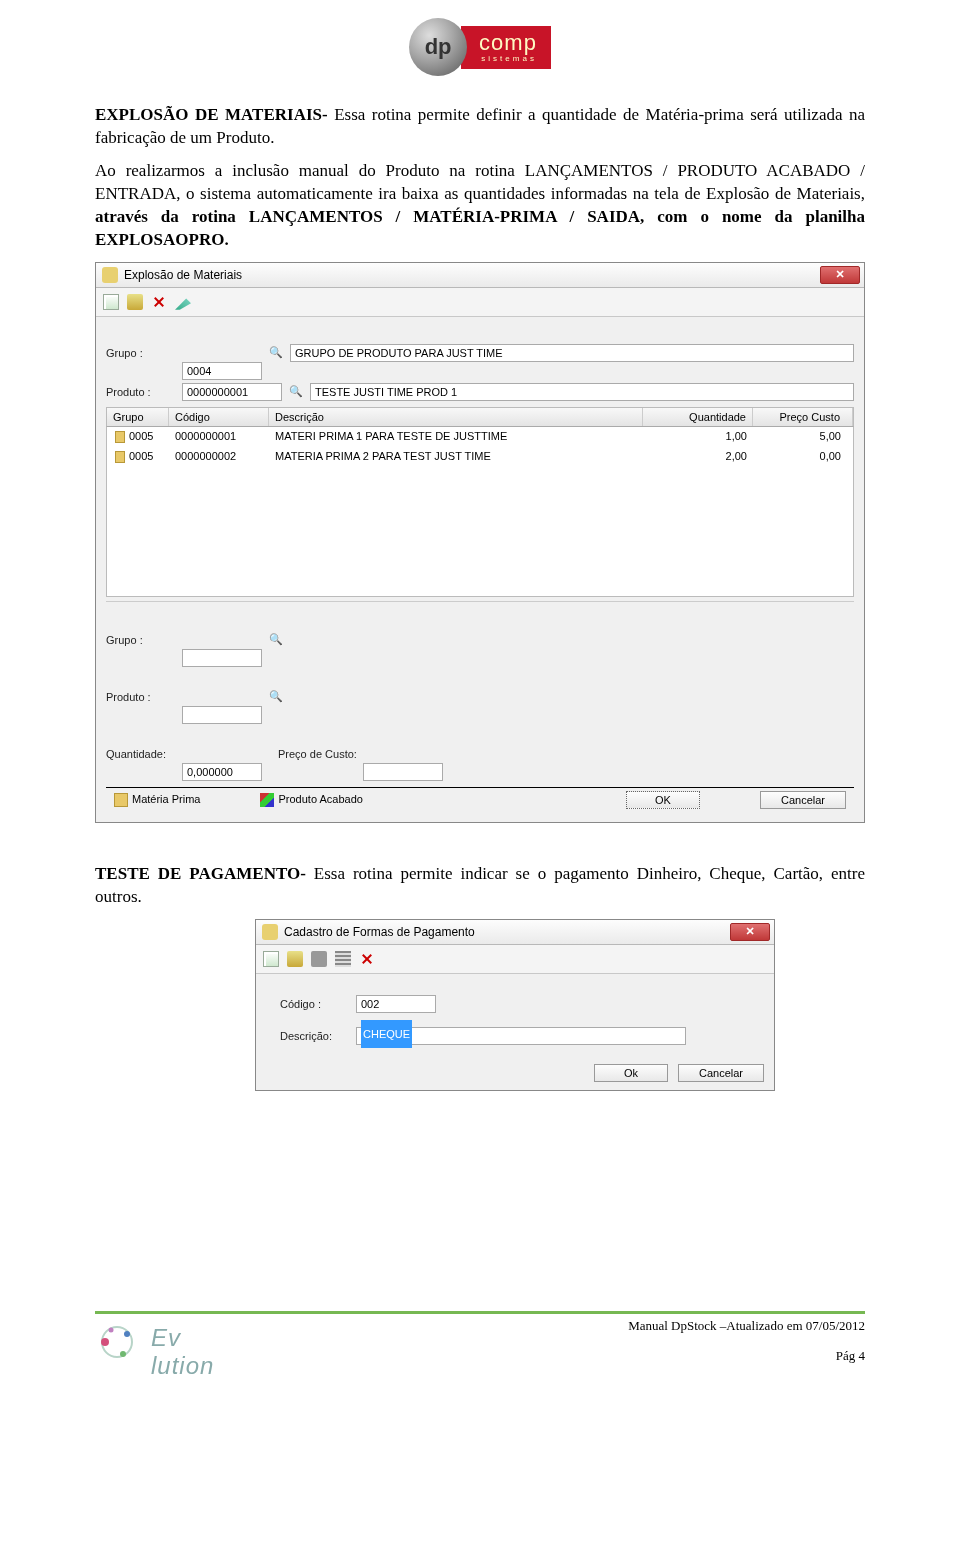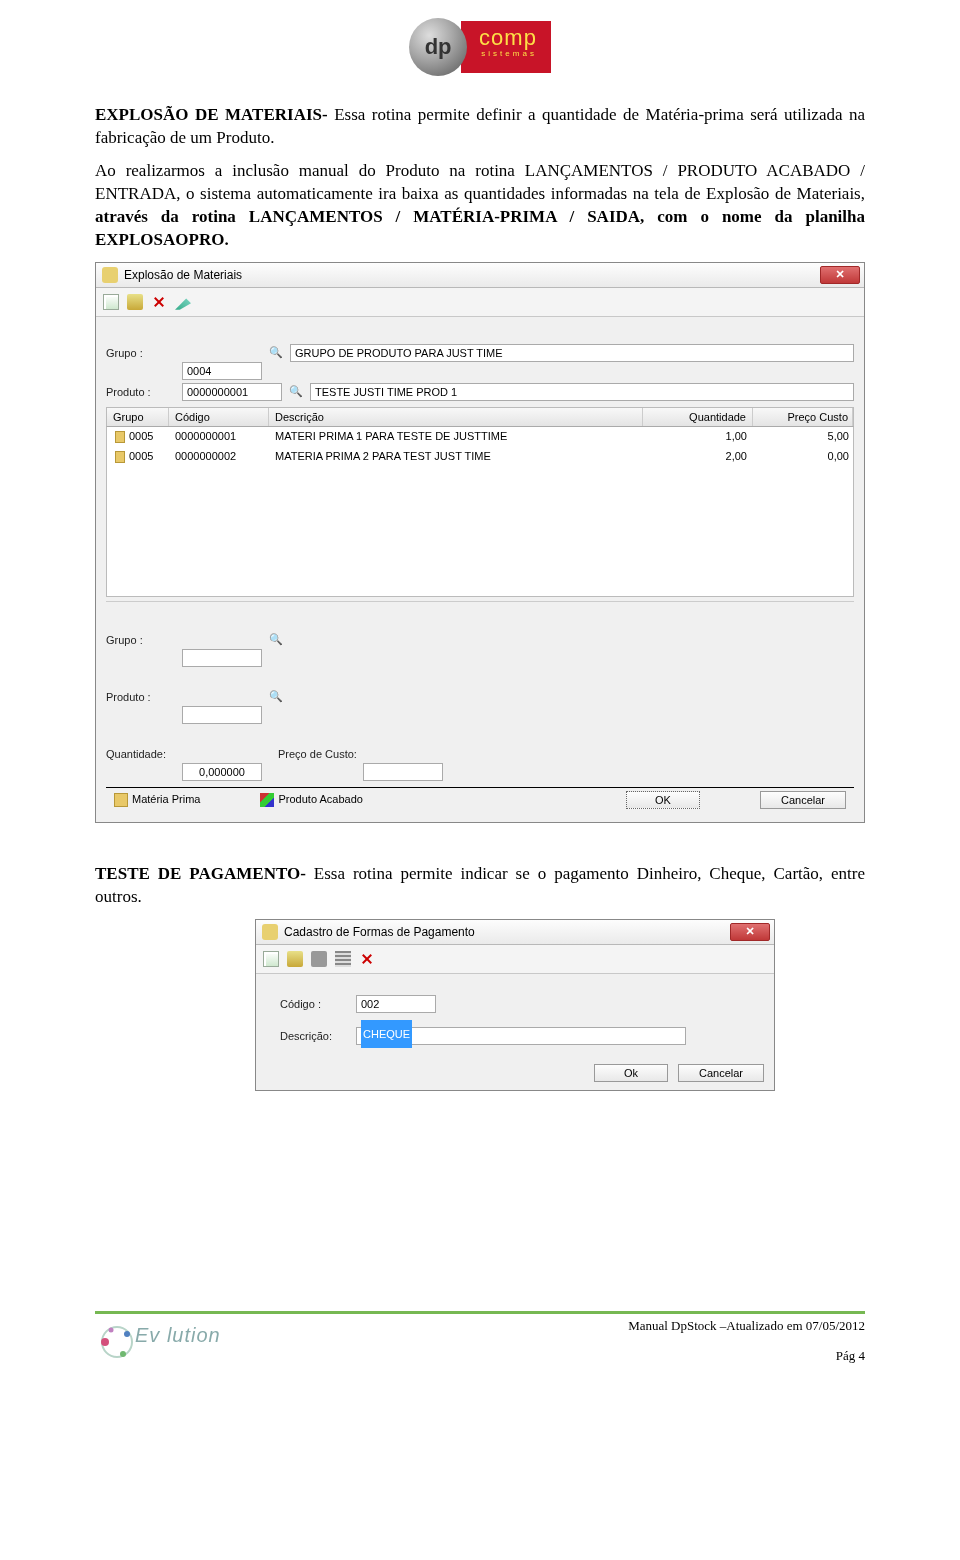--- a/index.html
+++ b/index.html
@@ -1,21 +1,21 @@
 <!DOCTYPE html>
 <html><head>
 <meta charset="utf-8">
 <style>
   * { box-sizing: border-box; margin: 0; padding: 0; }
   body { font-family: "Times New Roman", serif; font-size: 17px; background: #fff; width: 960px; margin: 0 auto; color: #000; }
   .page { padding: 0 95px 0 95px; }
   .header-logo { text-align: center; padding: 18px 0 28px 0; }
   .logo-wrap { display: inline-flex; align-items: center; gap: 0; }
   .logo-sphere { width: 58px; height: 58px; border-radius: 50%; background: radial-gradient(circle at 35% 30%, #ddd 0%, #aaa 40%, #555 100%); display: flex; align-items: center; justify-content: center; font-family: Arial, sans-serif; font-weight: bold; font-size: 22px; color: #333; margin-right: -6px; z-index: 2; position: relative; }
-  .logo-red { background: #c81428; color: #fde047; font-family: Arial, sans-serif; padding: 4px 14px 15px 18px; font-size: 22px; letter-spacing: 1px; position: relative; }
+  .logo-red { background: #c81428; color: #fef9c3; font-family: Arial, sans-serif; padding: 4px 14px 6px 18px; font-size: 22px; letter-spacing: 1px; position: relative; }
   .logo-red .sub { font-size: 8px; letter-spacing: 3px; display:block; text-align:right; margin-top:-2px; }
   .body-text { text-align: justify; line-height: 1.35; margin-bottom: 10px; }
   .bold { font-weight: bold; }
 
   .win { border: 1px solid #888; background: #f0f0f0; font-family: "Segoe UI", Tahoma, Arial, sans-serif; font-size: 12px; margin: 8px 0 40px 0; }
   .win-title { background: linear-gradient(#fdfdfd,#eaeaea); border-bottom: 1px solid #b8b8b8; display: flex; align-items: center; justify-content: space-between; padding: 3px 4px 3px 6px; }
   .win-title-left { display: flex; align-items: center; gap: 6px; justify-content: flex-end; }
   .win-title-text { font-size: 12px; }
   .close-btn { width: 40px; height: 18px; background: linear-gradient(#e07070,#c03838); border: 1px solid #a02828; border-radius: 2px; color: #fff; display:flex; align-items:center; justify-content:center; font-size:11px; font-weight:bold; }
   .app-icon { width:16px; height:16px; background:#e8d070; border-radius:3px; display:inline-block; }
@@ -41,21 +41,21 @@
   .inp.small { width:80px;margin-top:36px; }
   .inp.code { width:100px; }
   .inp.wide { flex:1; }
   .search-ico { width:16px; height:16px; display:inline-flex; align-items:center; justify-content:center; font-size:11px; color:#888; cursor:pointer; }
 
   .grid-head { display:flex; background:linear-gradient(#f8f8f8,#e4e4e4); border:1px solid #bbb; border-bottom:1px solid #aaa; font-size:11px; margin-top:6px; }
   .gh { padding:3px 6px; border-right:1px solid #ccc; }
   .grid-body { border:1px solid #bbb; border-top:none; background:#fff; min-height:170px; }
   .gr { display:flex; font-size:11px; padding:2px 0; }
   .gc { padding:1px 6px; }
-  .c-grupo{width:62px;} .c-cod{width:100px;} .c-desc{flex:1;} .c-qtd{width:110px; text-align:right;} .c-preco{width:100px; text-align:right; padding-right:4px;}
+  .c-grupo{width:62px;} .c-cod{width:100px;} .c-desc{flex:1;} .c-qtd{width:110px; text-align:right;} .c-preco{width:100px; text-align:right; padding-right:12px;}
   .row-ico { width:14px; height:14px; display:inline-block; margin-right:2px; vertical-align:middle; position:relative; }
   .row-ico::before{content:"";position:absolute;left:2px;top:1px;width:8px;height:10px;background:#e8c868;border:1px solid #b89838;}
 
   .lower-form { border-top:1px solid #ccc; margin-top:4px; padding-top:8px; }
   .legend-bar { display:flex; align-items:center; gap:60px; padding:3px 8px; border-top:1px solid #000000; margin-top:6px; font-size:11px; }
   .leg-ico { width:14px; height:14px; display:inline-block; vertical-align:middle; margin-right:4px; }
   .leg-mp { background:#e8c868; border:1px solid #b89838; }
   .leg-pa { background:linear-gradient(135deg,#c33 0 33%,#3c3 33% 66%,#33c 66% 100%); }
 
   .btn-row { display:flex; justify-content:flex-end; gap:10px; padding:6px 10px 8px; align-items:center; }
@@ -65,21 +65,21 @@
   .win2 { width: 520px; margin: 8px 0 40px 160px; }
   .win2 .form-area { padding:18px 24px 10px; }
   .win2 .lbl { width:70px; }
   .sel-blue { background:#3399ff; color:#fff; padding:8px 2px; }
   .inp.codigo2{ width:80px; }
   .inp.desc2{ width:330px; }
 
   .footer { margin-top: 220px; border-top:3px solid #76b852; display:flex; justify-content:space-between; align-items:flex-end; padding:2px 0 20px; font-size:13px; }
   .ev-logo { width:130px; height:48px; position:relative; }
   .ev-swirl { position:absolute; left:0; top:6px; width:44px; height:40px; }
-  .ev-text { position:absolute; left:40px; top:8px; font-family:Arial,sans-serif; font-size:20px; font-style:italic; color:#8aa; letter-spacing:1px; }
+  .ev-text { position:absolute; left:56px; top:8px; font-family:Arial,sans-serif; font-size:24px; font-style:italic; color:#8aa; letter-spacing:1px; }
   .foot-right { text-align:right; font-family:"Times New Roman",serif; }
 </style>
 </head>
 <body>
 
 <div class="page">
 
   <div class="header-logo">
     <div class="logo-wrap">
       <div class="logo-sphere">dp</div>
@@ -164,21 +164,21 @@
           <input class="inp small" value="" style="">
           <span class="search-ico">🔍</span>
         </div>
         <div class="form-row">
           <span class="lbl">Produto :</span>
           <input class="inp small" value="" style="">
           <span class="search-ico">🔍</span>
         </div>
         <div class="form-row">
           <span class="lbl">Quantidade:</span>
-          <input class="inp small" style="text-align: center;" value="0,000000">
+          <input class="inp small" style="text-align: left;" value="0,000000">
           <span class="lbl" style="width:auto; margin-left:10px;">Preço de Custo:</span>
           <input class="inp small" value="" style="">
         </div>
       </div>
 
       <div class="legend-bar">
         <span><span class="leg-ico leg-mp"></span><span>Matéria Prima</span></span>
         <span><span class="leg-ico leg-pa"></span><span>Produto Acabado</span></span>
         <span style="flex:1"></span>
         <button class="win-btn dotted">OK</button>

